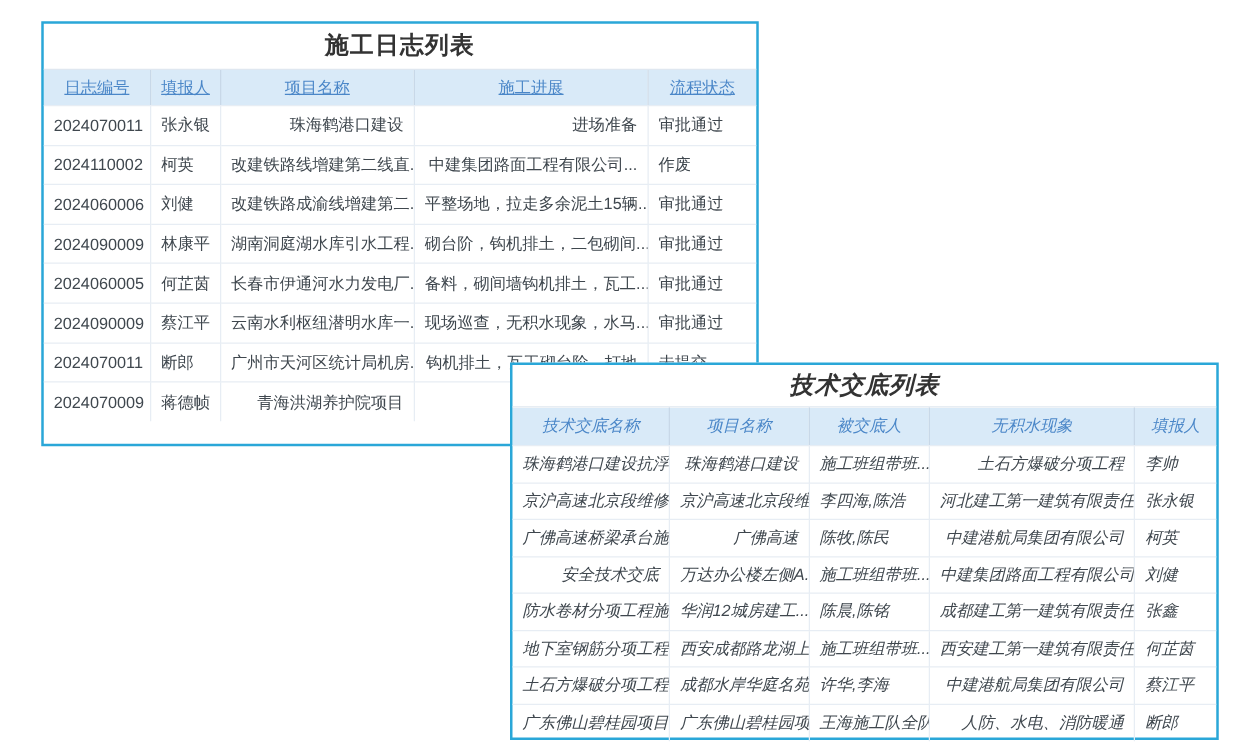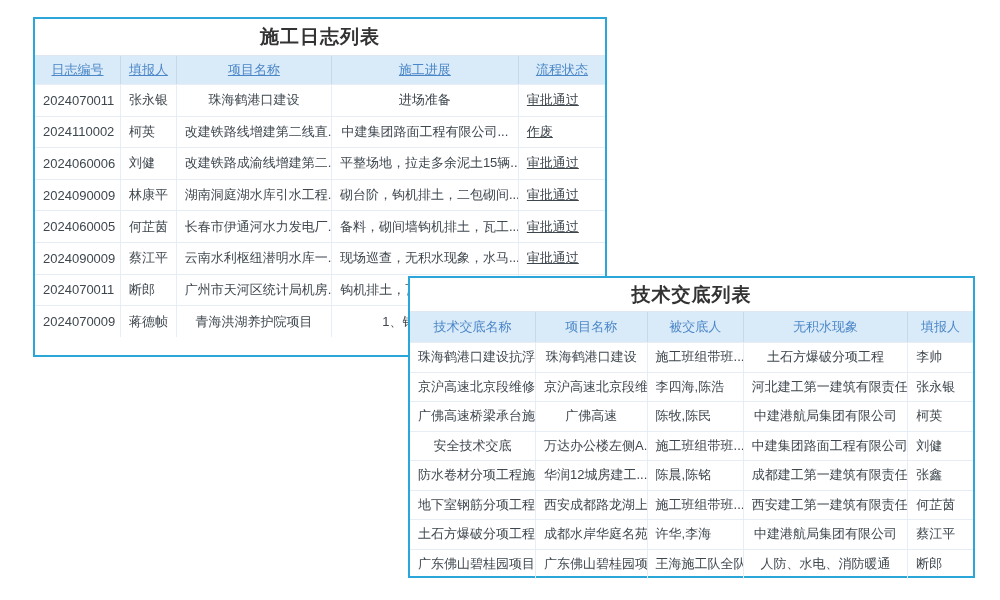--- a/index.html
+++ b/index.html
@@ -6,21 +6,21 @@
   body{
     width:1000px;height:600px;position:relative;background:#ffffff;overflow:hidden;
     font-family:"Liberation Sans","DejaVu Sans",sans-serif;
   }
   .panel{
     position:absolute;background:#ffffff;
     border:2px solid var(--panel-border,#2aa7d8);
     box-sizing:border-box;
   }
   #log-panel{left:33px;top:17px;width:574px;height:340px;z-index:1;}
-  #disclosure-panel{left:408px;top:276px;width:567px;height:302px;z-index:2;}
+  #disclosure-panel{left:408px;top:290px;width:567px;height:302px;z-index:2;font-style:italic;}
   .panel-title{
     text-align:center;font-weight:bold;color:var(--title-text,#333);
     font-size:19px;letter-spacing:1px;
     border-bottom:1px solid var(--title-line,#dfe7f0);
     box-sizing:border-box;
   }
   #log-panel .panel-title{height:37px;line-height:36px;}
   #disclosure-panel .panel-title{height:34px;line-height:33px;}
   table.grid{
     width:100%;border-collapse:collapse;table-layout:fixed;
@@ -40,23 +40,23 @@
     font-size:13px;color:var(--body-text,#3f474e);
     border-right:1px solid var(--divider,#e7edf4);
     border-bottom:1px solid var(--divider,#e7edf4);
     overflow:hidden;white-space:nowrap;text-overflow:clip;
     padding:0 8px;box-sizing:border-box;
   }
   #log-panel tbody tr{height:31.6px;}
   #disclosure-panel tbody tr{height:29.5px;}
   tbody tr:last-child td{border-bottom:none;}
   td.c,th{text-align:left;}
-  td.l{text-align:center;}
+  td.l{text-align:right;}
   td.link{color:var(--link,#4397dd);cursor:pointer;}
-  td.status{font-size:13px;text-decoration:underline;}
+  td.status{font-size:13px;}
   td.status-approved{color:var(--approved,#41b04e);}
   td.status-voided{color:var(--voided,#a43cc1);}
   td.status-unsubmitted{color:var(--unsubmitted,#4a6ad6);}
   
   #log-panel col.c1{width:15%;}  #log-panel col.c2{width:9.8%;}
   #log-panel col.c3{width:27.2%;}#log-panel col.c4{width:32.8%;}
   #log-panel col.c5{width:15.2%;}
   #disclosure-panel col.c1{width:22.3%;} #disclosure-panel col.c2{width:19.8%;}
   #disclosure-panel col.c3{width:17.1%;} #disclosure-panel col.c4{width:29.2%;}
   #disclosure-panel col.c5{width:11.6%;}

